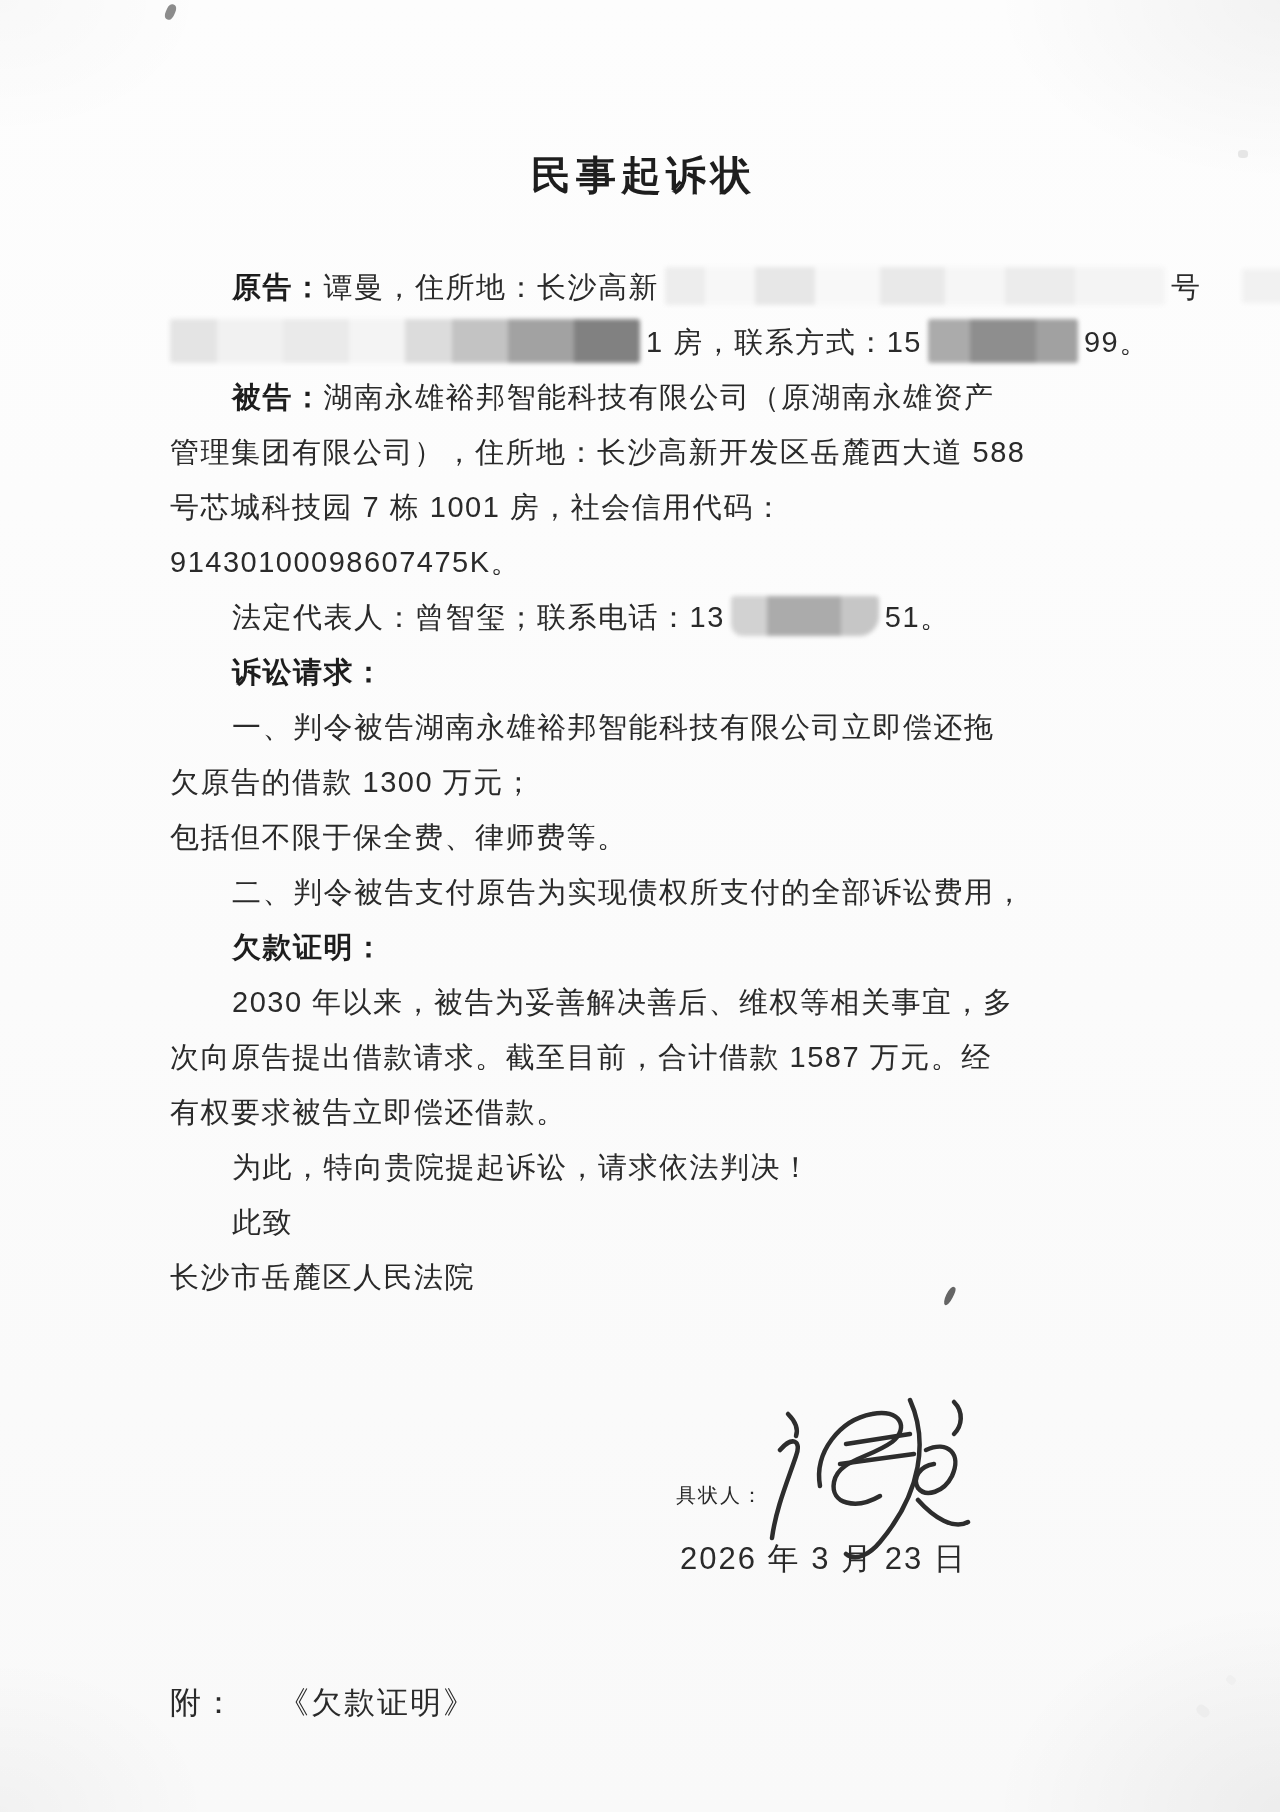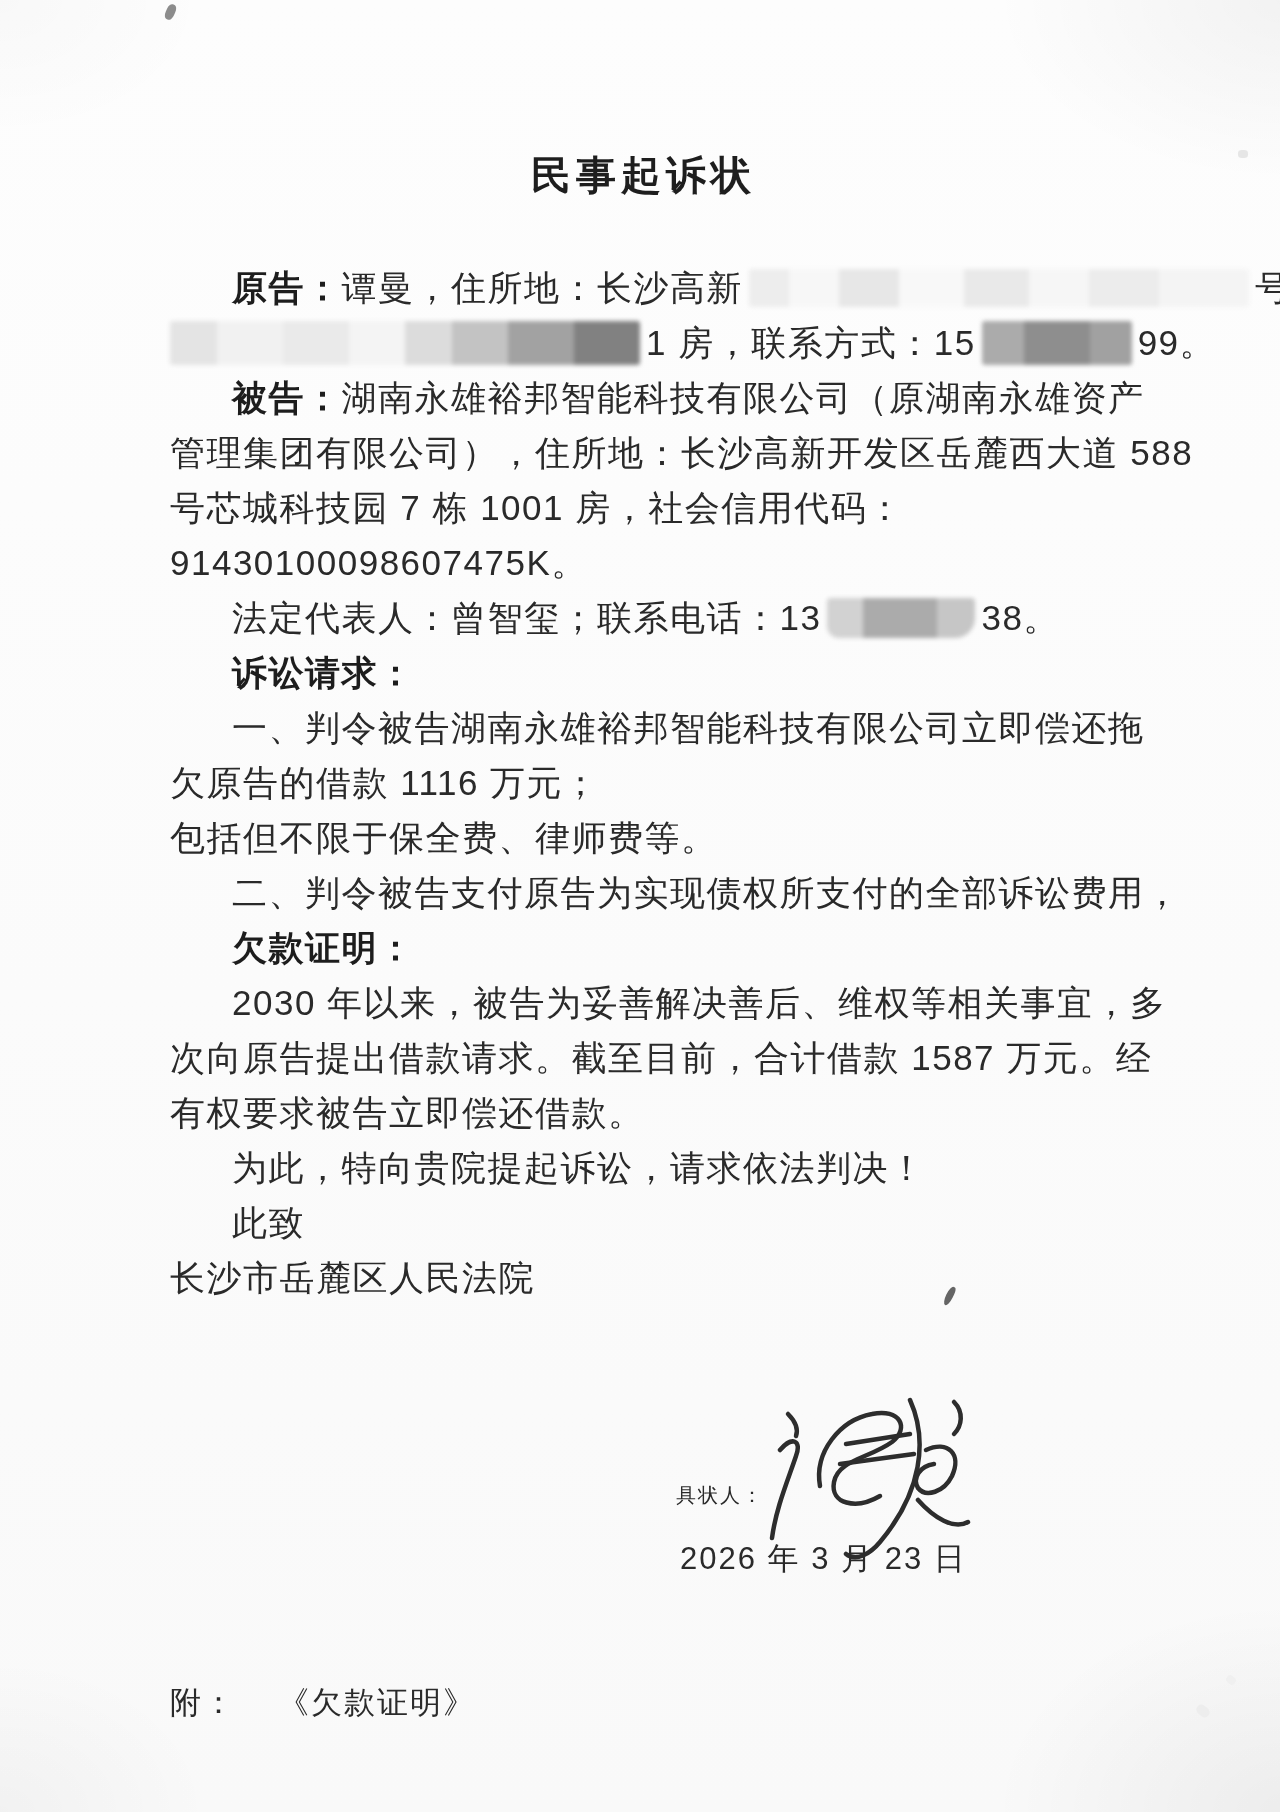--- a/index.html
+++ b/index.html
@@ -17,21 +17,21 @@
       linear-gradient(180deg,#fdfdfd 0%,#fbfbfb 55%,#f9f9f9 100%);
     padding-left: 7px;
   }
   .doc-title{
     position:absolute;top:148px;left:0;width:100%;
     text-align:center;font-size:40px;font-weight:bold;letter-spacing:5px;
     color:#1e1e1e;
   }
   .doc-body{position:absolute;left:170px;top:260px;width:860px;}
   .line{
-    height:55px;line-height:55px;font-size:35px;letter-spacing:1.5px;
+    height:55px;line-height:55px;font-size:29px;letter-spacing:1.5px;
     white-space:nowrap;color:#2a2a2a;
   }
   .indent{padding-left:62px;}
   .b{font-weight:bold;color:#1d1d1d;}
   
   .blur{display:inline-block;vertical-align:middle;border-radius:3px;filter:blur(2.2px);margin:0 6px 6px 6px;}
   .blur-addr1{width:500px;height:38px;
     background:linear-gradient(90deg,#ededed 0 8%,#f7f7f7 8% 18%,#e7e7e7 18% 30%,#f8f8f8 30% 43%,#e9e9e9 43% 56%,#f6f6f6 56% 68%,#ececec 68% 82%,#f4f4f4 82% 100%);}
   .blur-tail{width:100px;height:34px;background:linear-gradient(90deg,#f1f1f1 0 55%,#f6f6f6 55% 100%);margin-left:40px;}
   .blur-addr2{width:470px;height:44px;margin-left:0;
@@ -68,27 +68,27 @@
     <div class="line"><span class="blur blur-addr2"></span><span>1 房，联系方式：15</span><span class="blur blur-phone1"></span><span>99。</span></div>
 
     <div class="line indent"><span class="b">被告：</span><span>湖南永雄裕邦智能科技有限公司（原湖南永雄资产</span></div>
 
     <div class="line"><span>管理集团有限公司），住所地：长沙高新开发区岳麓西大道 588</span></div>
 
     <div class="line"><span>号芯城科技园 7 栋 1001 房，社会信用代码：</span></div>
 
     <div class="line"><span>91430100098607475K。</span></div>
 
-    <div class="line indent"><span>法定代表人：曾智玺；联系电话：13</span><span class="blur blur-phone2"></span><span>38。</span></div>
+    <div class="line indent"><span>法定代表人：曾智玺；联系电话：13</span><span class="blur blur-phone2"></span><span>51。</span></div>
 
     <div class="line indent"><span class="b">诉讼请求：</span></div>
 
     <div class="line indent"><span>一、判令被告湖南永雄裕邦智能科技有限公司立即偿还拖</span></div>
 
-    <div class="line"><span>欠原告的借款 1116 万元；</span></div>
+    <div class="line"><span>欠原告的借款 1300 万元；</span></div>
 
     <div class="line"><span>包括但不限于保全费、律师费等。</span></div>
 
     <div class="line indent"><span>二、判令被告支付原告为实现债权所支付的全部诉讼费用，</span></div>
 
     <div class="line indent"><span class="b">欠款证明：</span></div>
 
     <div class="line indent"><span>2030 年以来，被告为妥善解决善后、维权等相关事宜，多</span></div>
 
     <div class="line"><span>次向原告提出借款请求。截至目前，合计借款 1587 万元。经</span></div>

